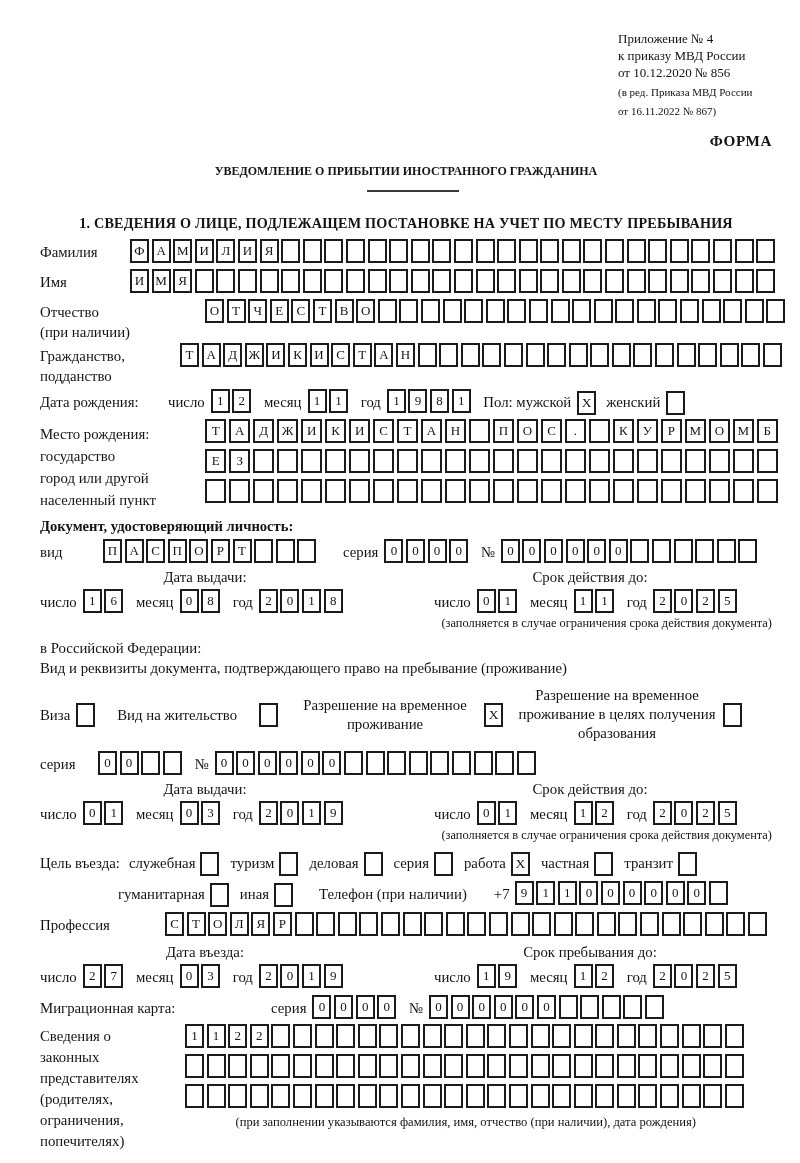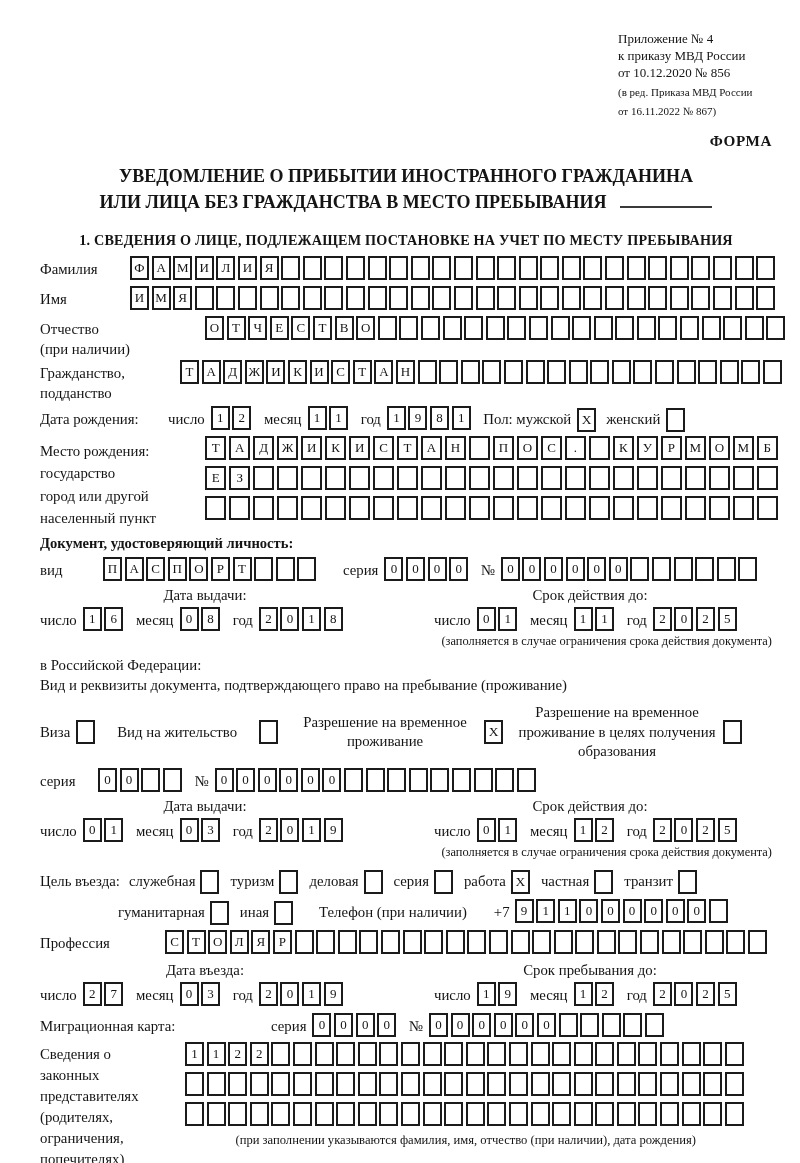--- a/index.html
+++ b/index.html
@@ -5,21 +5,21 @@
   * { box-sizing: border-box; }
   html,body { margin:0; padding:0; background:#fff; }
   .page {
     position:relative; width:800px; height:1163px; overflow:hidden;
     padding:30px 28px 0 40px; background:#fff; color:#141414;
     font-family:"Liberation Serif", serif; font-size:14.8px; line-height:1.35;
   }
   .hdr { margin-left:578px; font-size:13px; line-height:1.32; }
   .hdr .ed { font-size:11px; margin-top:4px; }
   .forma { text-align:right; font-weight:bold; margin-top:12px; font-size:15.2px; letter-spacing:.6px; }
-  .title { text-align:center; font-weight:bold; font-size:18px; margin-top:12px; line-height:1.45; }
+  .title { text-align:center; font-weight:bold; font-size:12px; margin-top:12px; line-height:1.45; }
   .t-underline { display:inline-block; width:92px; border-bottom:2.4px solid #3a3a3a; height:.9em; margin-left:14px; }
   .sec { text-align:center; font-weight:bold; font-size:14.2px; margin-top:16px; letter-spacing:.2px; }
 
   .frow { display:flex; align-items:flex-start; margin-top:6px; }
   .lbl { flex:none; padding-top:4px; }
   .boxes { display:flex; flex-wrap:nowrap; }
   .cell {
     flex:none; width:19px; height:24px; border:2px solid #1b1b1b; margin-right:2.6px;
     text-align:center; font-size:13px; line-height:20px; background:#fff;
   }
@@ -69,21 +69,21 @@
     <div>от 10.12.2020 № 856</div>
     <div class="ed">(в ред. Приказа МВД России</div>
     <div class="ed">от 16.11.2022 № 867)</div>
   </div>
 
   <div class="forma">ФОРМА</div>
 
   <div class="title">
     <div>УВЕДОМЛЕНИЕ О ПРИБЫТИИ ИНОСТРАННОГО ГРАЖДАНИНА</div>
     <div>
-      <span>ИЛИ ЛИЦА БЕЗ ГРАЖДАНСТВА В МЕСТО ПРЕБЫВАНИЯ</span><span class="t-underline"></span>
+      <span class="t-underline"></span>
     </div>
   </div>
 
   <div class="sec">1. СВЕДЕНИЯ О ЛИЦЕ, ПОДЛЕЖАЩЕМ ПОСТАНОВКЕ НА УЧЕТ ПО МЕСТУ ПРЕБЫВАНИЯ</div>
 
   <div class="frow" style="">
     <span class="lbl w90">Фамилия</span>
     <span class="boxes">
         <span class="cell">Ф</span>
         <span class="cell">А</span>

